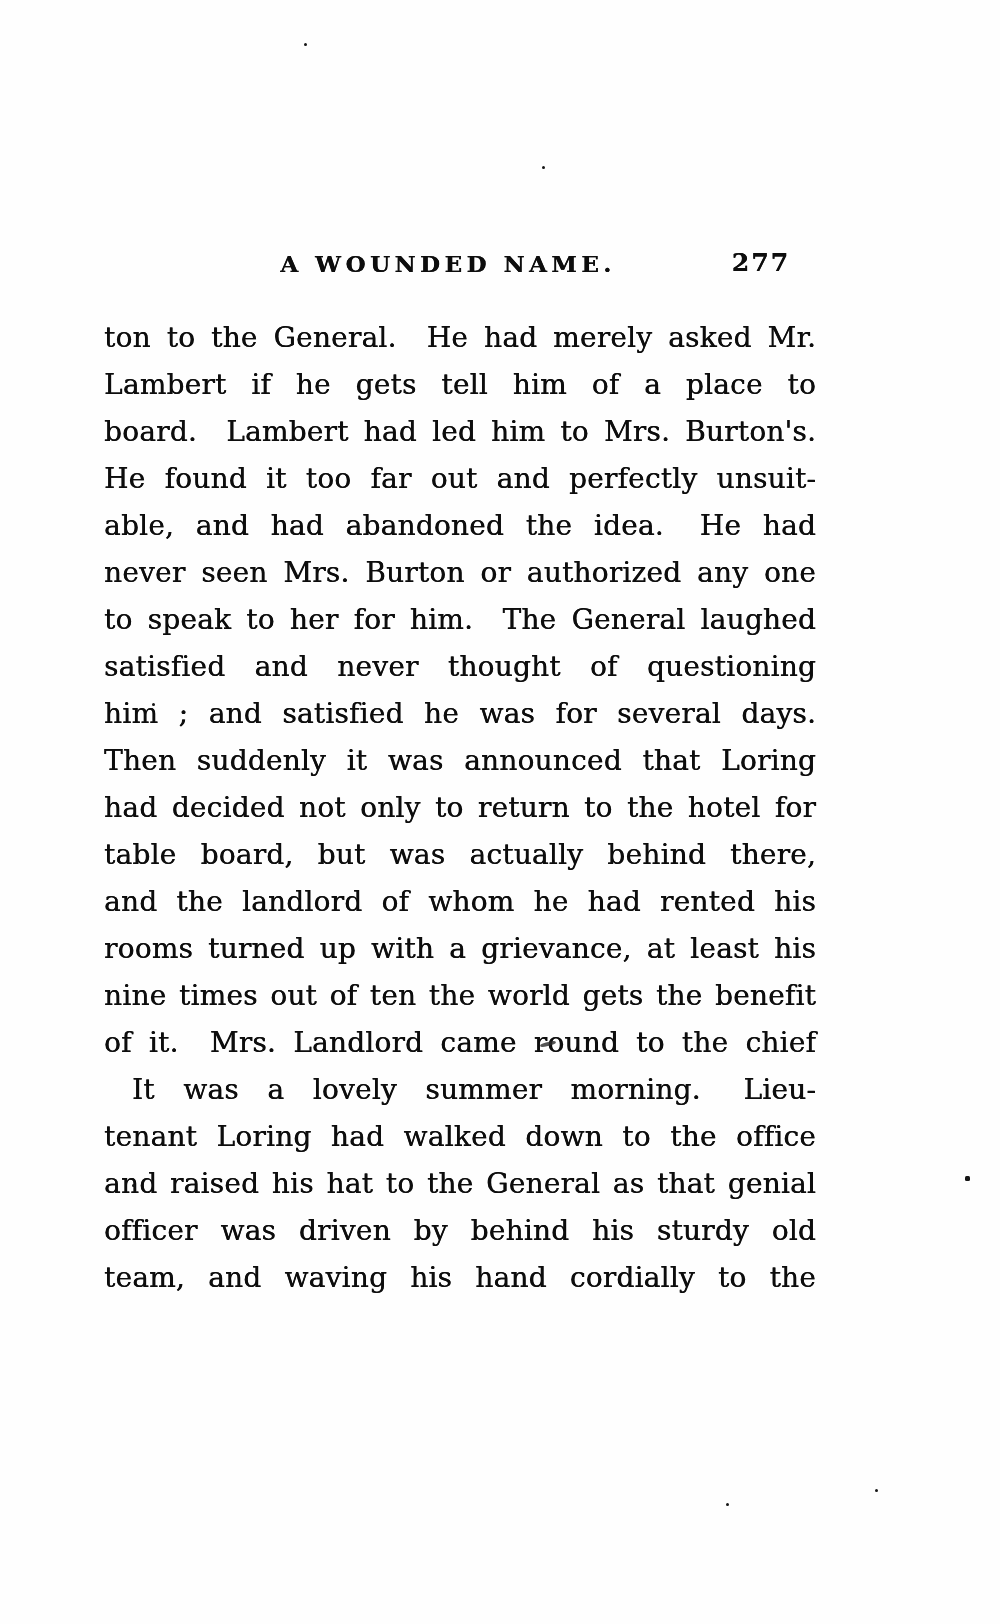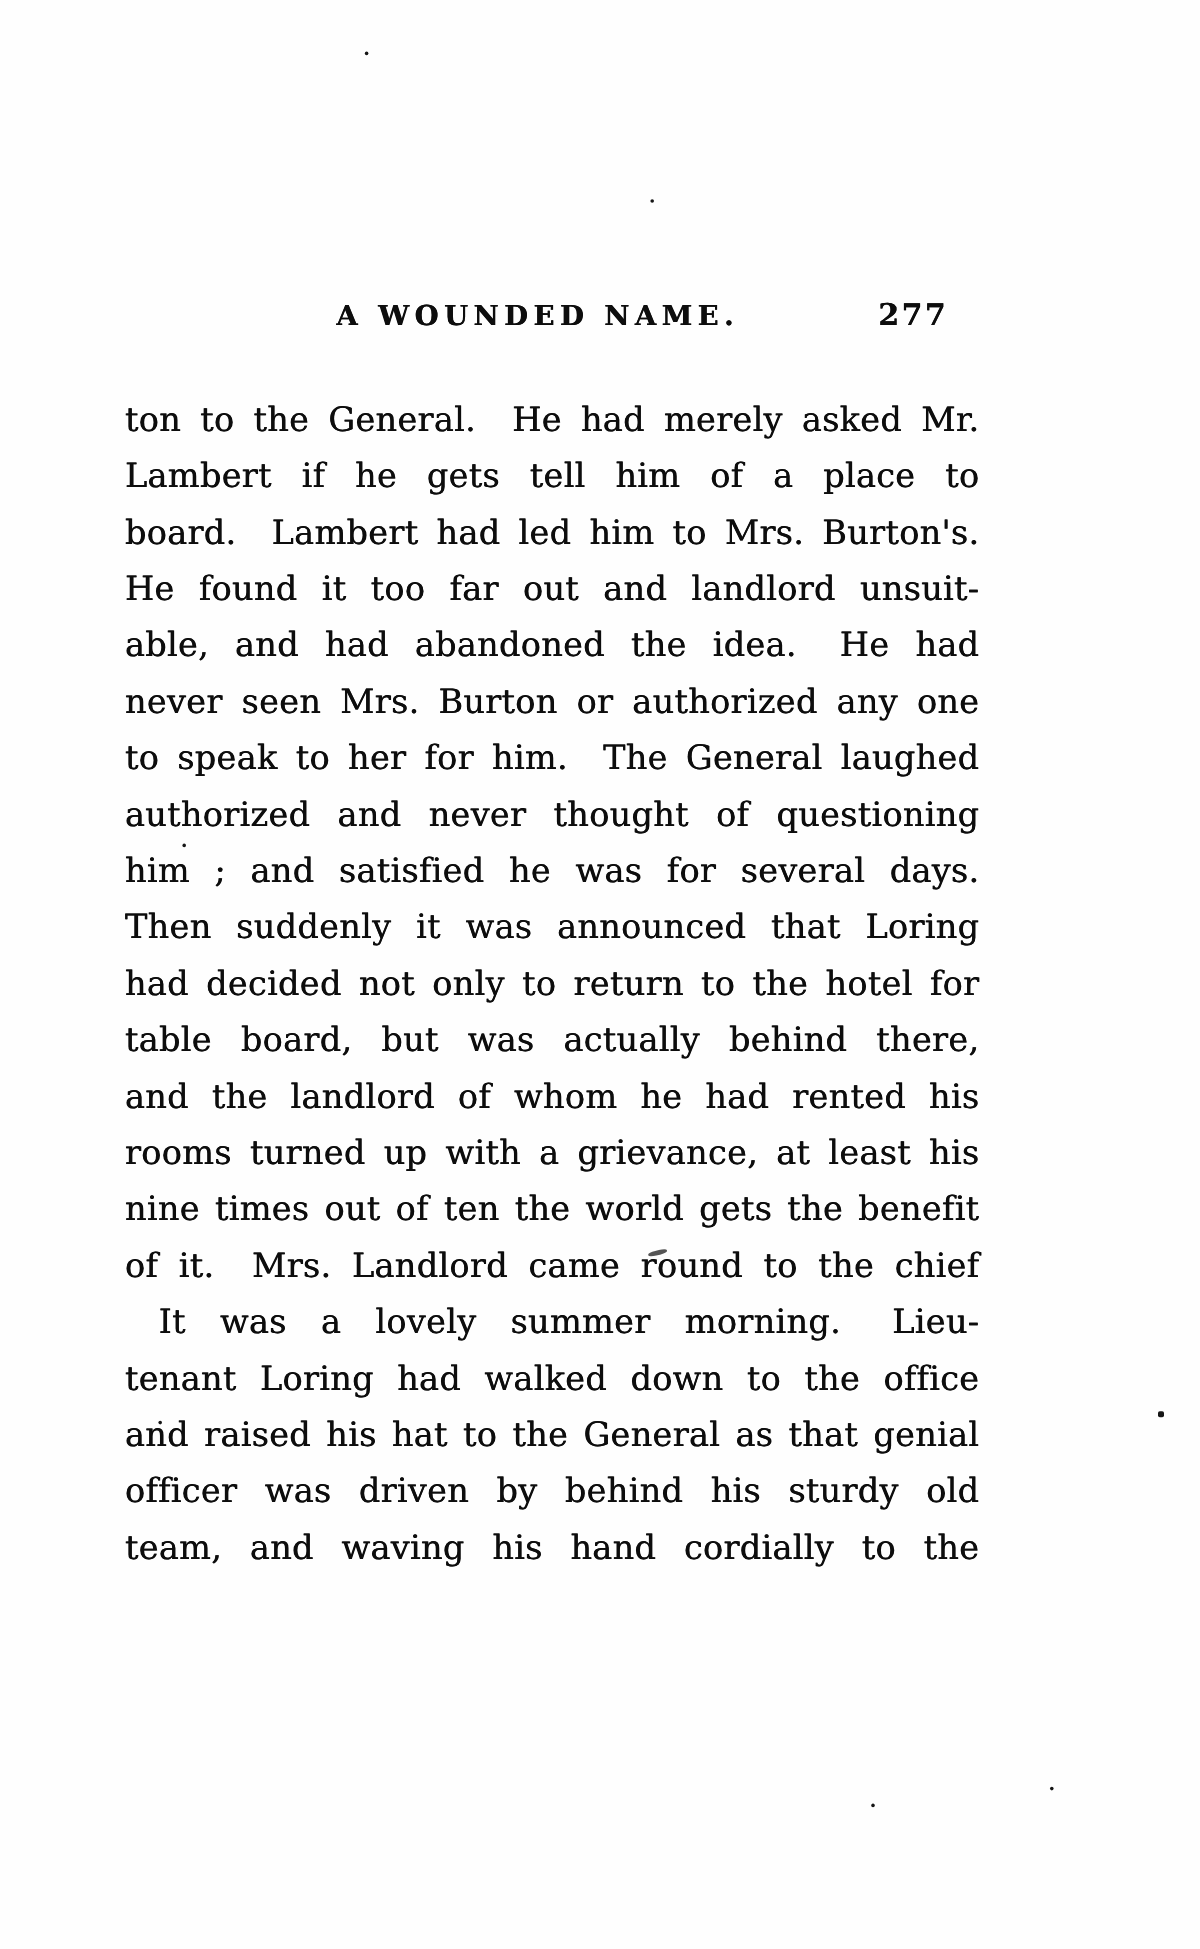--- a/index.html
+++ b/index.html
@@ -36,21 +36,21 @@
     right: 26px;
     top: -2px;
     font-size: 25px;
     font-weight: bold;
     letter-spacing: 2px;
     text-shadow: 0.3px 0 0 currentColor;
   }
   .body-text {
     position: absolute;
     left: 104px;
-    top: 326px;
+    top: 314px;
     width: 712px;
     font-size: 28px;
     line-height: 47px;
     letter-spacing: 0.2px;
     text-shadow: 0.35px 0 0 currentColor;
   }
   .paragraph { margin: 0; }
   .text-line {
     height: 47px;
     text-align: justify;
@@ -84,25 +84,25 @@
   <div class="running-head">
     <div class="head-title">A WOUNDED NAME.</div>
     <div class="page-number">277</div>
   </div>
 
   <div class="body-text">
     <div class="paragraph">
       <div class="text-line">ton to the General.  He had merely asked Mr.</div>
       <div class="text-line">Lambert if he gets tell him of a place to</div>
       <div class="text-line">board.  Lambert had led him to Mrs. Burton's.</div>
-      <div class="text-line">He found it too far out and landlord unsuit-</div>
+      <div class="text-line">He found it too far out and perfectly unsuit-</div>
       <div class="text-line">able, and had abandoned the idea.  He had</div>
       <div class="text-line">never seen Mrs. Burton or authorized any one</div>
       <div class="text-line">to speak to her for him.  The General laughed</div>
-      <div class="text-line">authorized and never thought of questioning</div>
+      <div class="text-line">satisfied and never thought of questioning</div>
       <div class="text-line">him ; and satisfied he was for several days.</div>
       <div class="text-line">Then suddenly it was announced that Loring</div>
       <div class="text-line">had decided not only to return to the hotel for</div>
       <div class="text-line">table board, but was actually behind there,</div>
       <div class="text-line">and the landlord of whom he had rented his</div>
       <div class="text-line">rooms turned up with a grievance, at least his</div>
       <div class="text-line">nine times out of ten the world gets the benefit</div>
       <div class="text-line">of it.  Mrs. Landlord came round to the chief</div>
     </div>
     <div class="paragraph">

